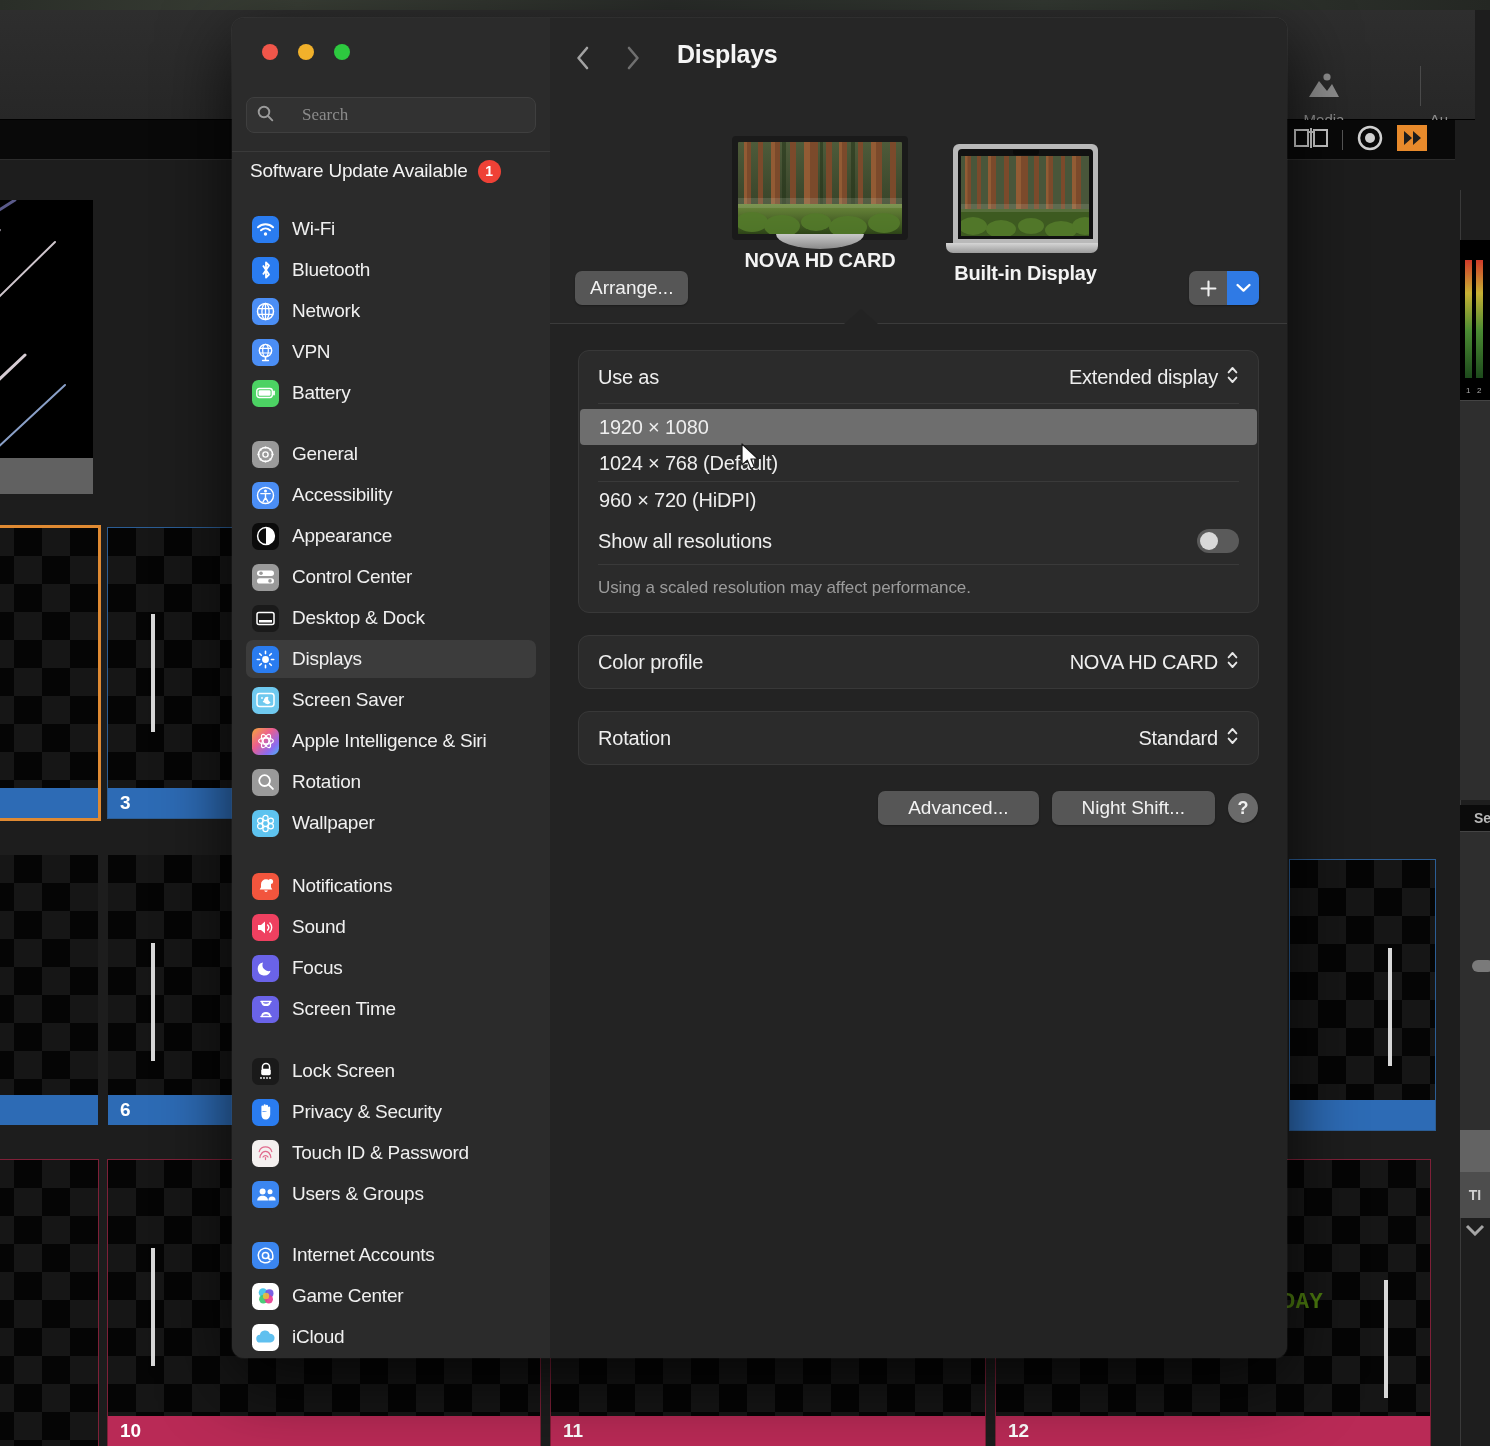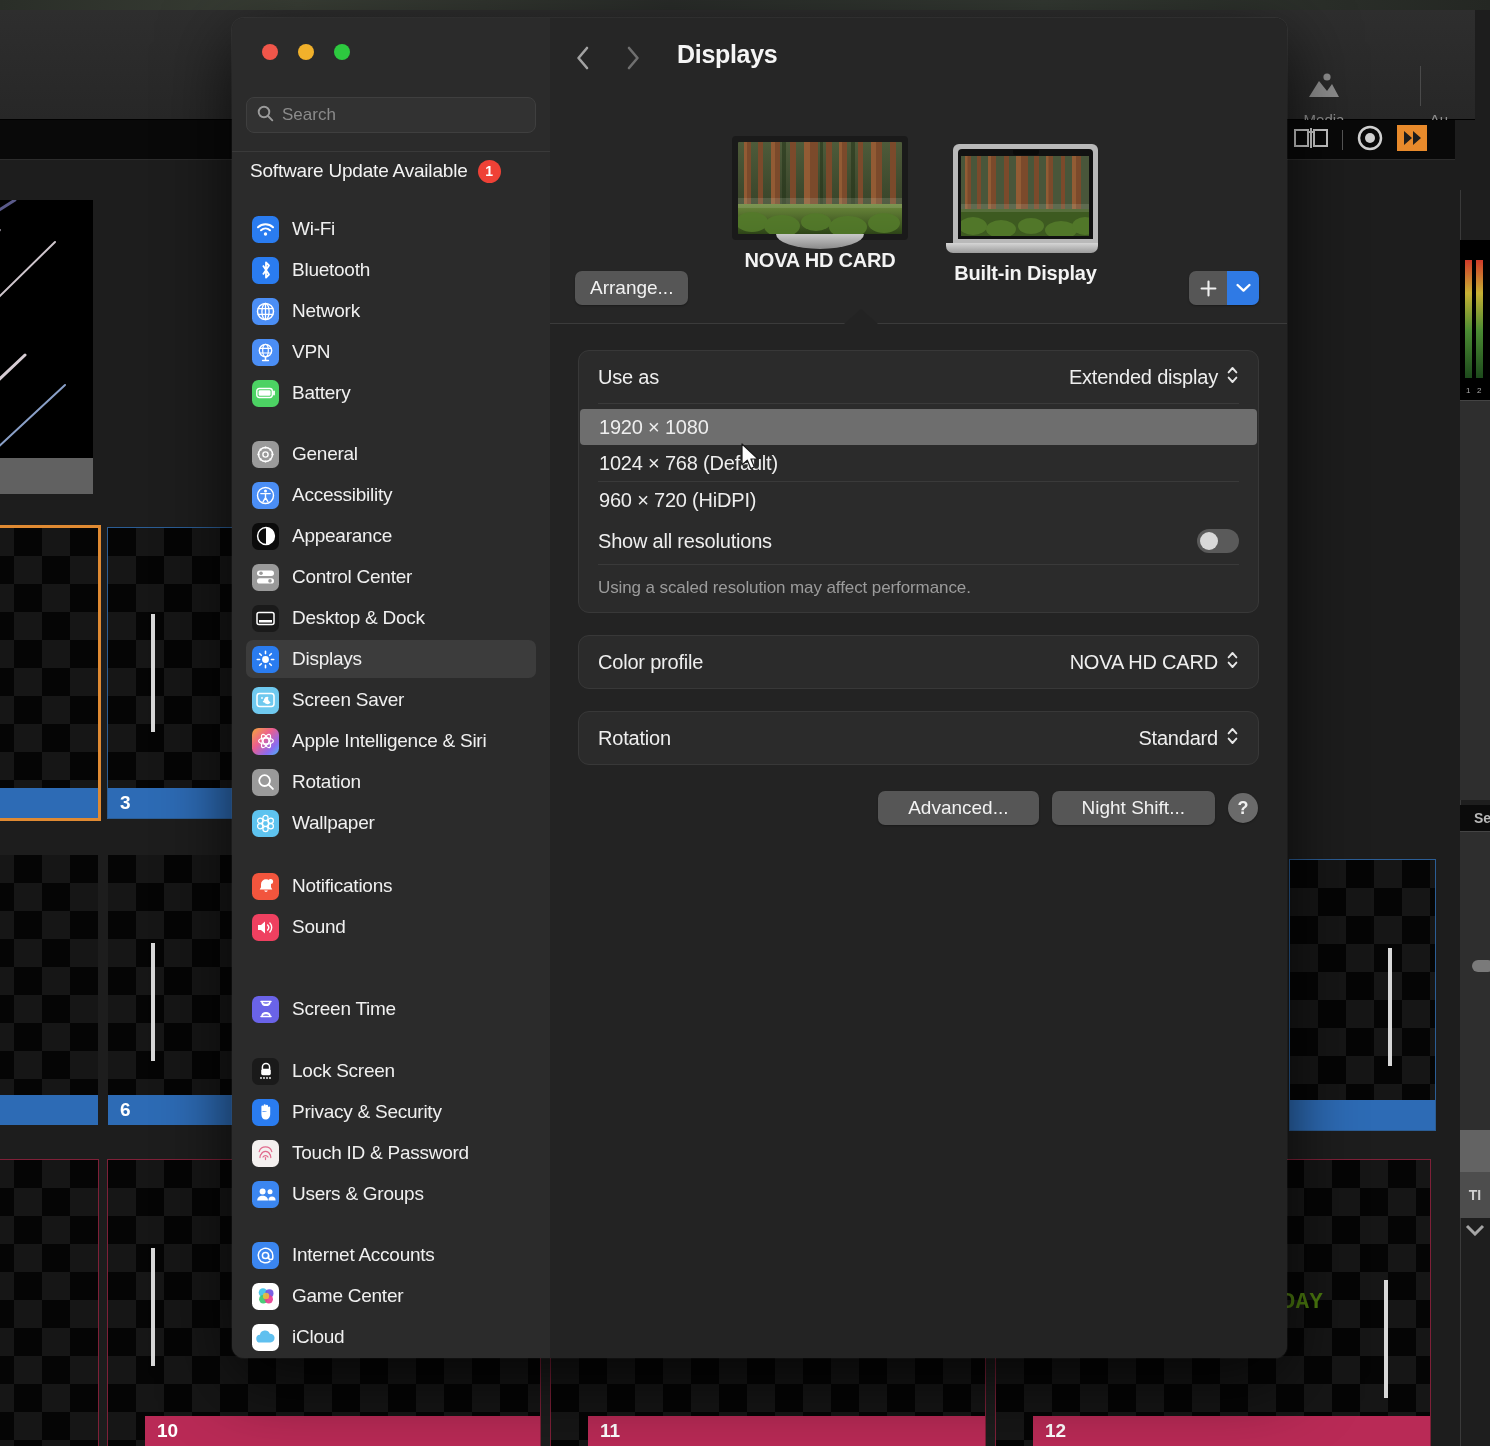--- a/index.html
+++ b/index.html
@@ -70,21 +70,21 @@
      background-size:56px 56px;
      background-position:0 0, 28px 28px;
      background-color:#050505; }
   .thumb .bline { position:absolute; width:4px; background:#d8d8d8; }
   .thumb .tcap { position:absolute; left:0; right:0; bottom:0; height:30px;
      display:flex; align-items:center; padding-left:12px;
      font-size:19px; font-weight:bold; color:#fff; }
   .thumb .ttext { position:absolute; font-size:22px; font-weight:bold; color:#4d7c0f;
      letter-spacing:0.5px;font-family:Liberation Mono, monospace; }
   .cap-blue { background:#2d6bb5; }
-  .cap-red  { background:#b92a56;margin-left:37px; }
+  .cap-red  { background:#b92a56; }
   .sel-orange { outline:3px solid #e08a32; outline-offset:0px; }
   .sel-red { outline:1px solid #7e2038; }
   .sel-blue { outline:1px solid #2b5d95; }
 
   
   .win { position:absolute; left:232px; top:18px; width:1055px; height:1340px;
      background:#232323; border-radius:12px; overflow:hidden;
      box-shadow:0 22px 70px rgba(0,0,0,.72), 0 0 0 1px rgba(255,255,255,.06); }
 
   
@@ -92,21 +92,21 @@
      background:#2b2b2b; overflow:hidden; }
   .traffic { position:absolute; left:30px; top:26px; display:flex; gap:20px; }
   .tl { width:16px; height:16px; border-radius:50%; }
   .tl.r{background:#f0564a;} .tl.y{background:#f1b12b;} .tl.g{background:#2dc93f;}
 
   .search-wrap { position:absolute; left:14px; top:79px; width:290px; height:36px; }
   .search-box { width:100%; height:36px; background:#323232;
      border:1px solid #3f3f3f; border-radius:8px; display:flex; align-items:center;
      padding:0 10px; gap:8px; }
   .search-box input { flex:1; background:transparent; border:none; outline:none;
-     color:#e8e8e8; font-size:17px; font-family:Liberation Sans, sans-serif; }
+     color:#e8e8e8; font-size:17px; font-family:Liberation Serif, serif;margin-left:20px; }
   .search-box input::placeholder { color:#8b8b8b; }
 
   .sidehr { position:absolute; left:0; top:133px; width:318px; height:1px; background:#3a3a3a; }
 
   .sidelist { position:absolute; left:0; top:134px; width:318px; bottom:0; }
 
   .update-row { position:absolute; left:18px; top:5px; width:284px; height:28px;
      display:flex; align-items:center; gap:10px; }
   .update-row .txt { font-size:19px; color:#f2f2f2; letter-spacing:-0.2px; }
   .badge { width:23px; height:23px; border-radius:50%; background:#ef4136; color:#fff;
@@ -577,20 +577,28 @@
         <span class="sl-ico" style="background:#ef4060">
           <svg width="19" height="17" viewBox="0 0 19 17">
               <path d="M2 6h3l4-3.4v11.8L5 11H2z" fill="#fff"></path>
               <g stroke="#fff" stroke-width="1.4" fill="none" stroke-linecap="round">
                 <path d="M11.6 6a3.6 3.6 0 0 1 0 5"></path>
                 <path d="M13.9 4a6.6 6.6 0 0 1 0 9"></path>
               </g>
             </svg>
         </span>
         <span class="sl-lb">Sound</span>
+      </div>
+      <div class="sl-item" style="top:797px">
+        <span class="sl-ico" style="background:#6a63e8">
+          <svg width="17" height="17" viewBox="0 0 17 17">
+              <path d="M13.6 10.8A6.2 6.2 0 0 1 6 2.4a6.6 6.6 0 1 0 7.6 8.4z" fill="#fff"></path>
+            </svg>
+        </span>
+        <span class="sl-lb">Focus</span>
       </div>
       <div class="sl-item" style="top:838px">
         <span class="sl-ico" style="background:#6a63e8">
           <svg width="14" height="18" viewBox="0 0 14 18">
               <path d="M2 1.6h10M2 16.4h10M3 1.6c0 4 8 4 8 0M3 16.4c0-4 8-4 8 0" stroke="#fff" stroke-width="1.5" fill="none" stroke-linecap="round"></path>
               <path d="M3.2 2.4c0 4 7.6 4 7.6 0M3.2 15.6c0-4 7.6-4 7.6 0" stroke="#fff" stroke-width="1.3" fill="none"></path>
             </svg>
         </span>
         <span class="sl-lb">Screen Time</span>
       </div>

